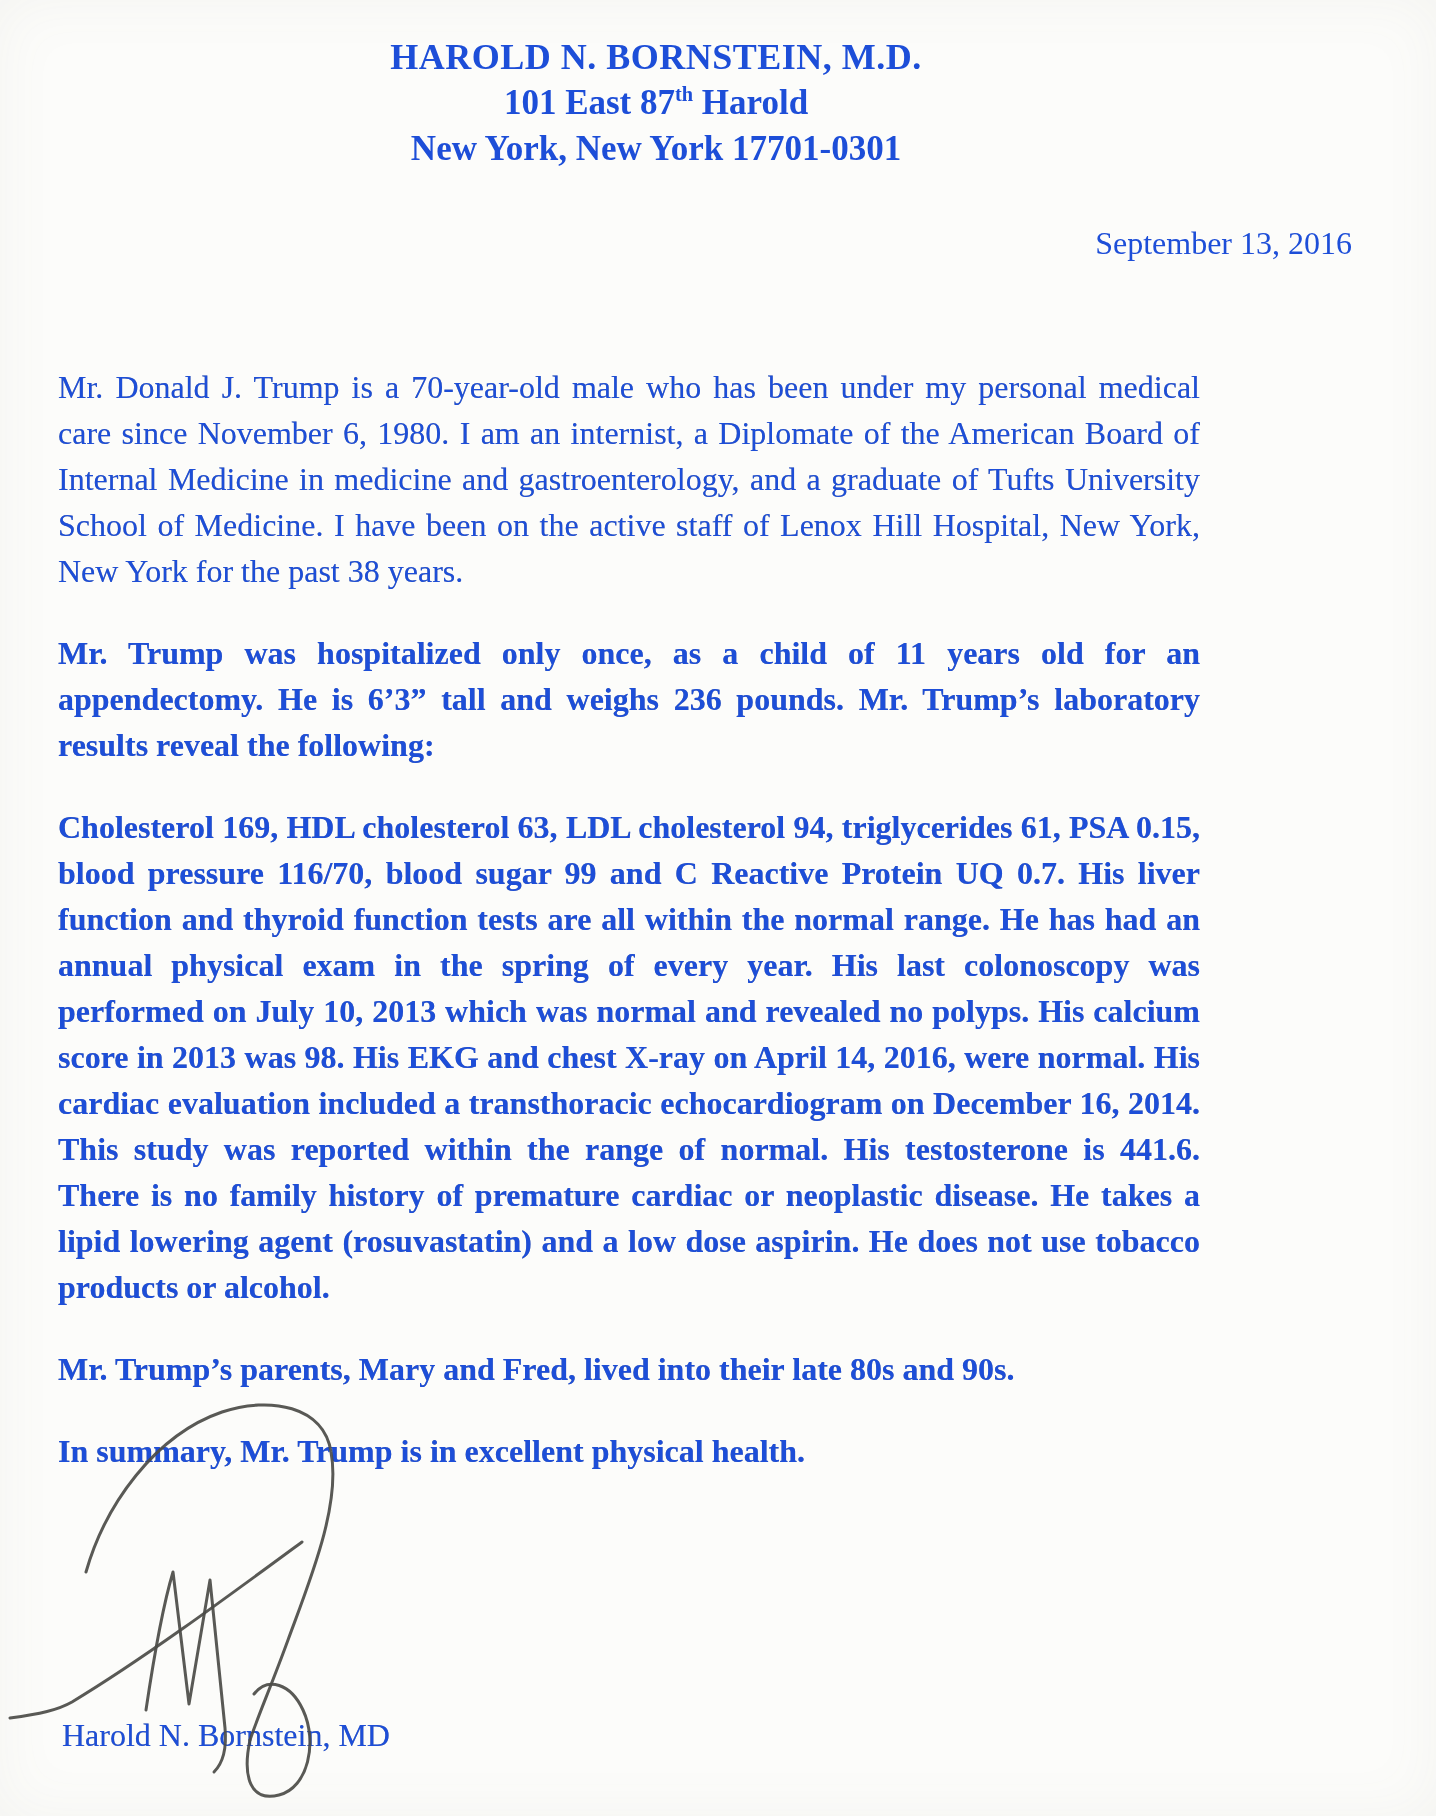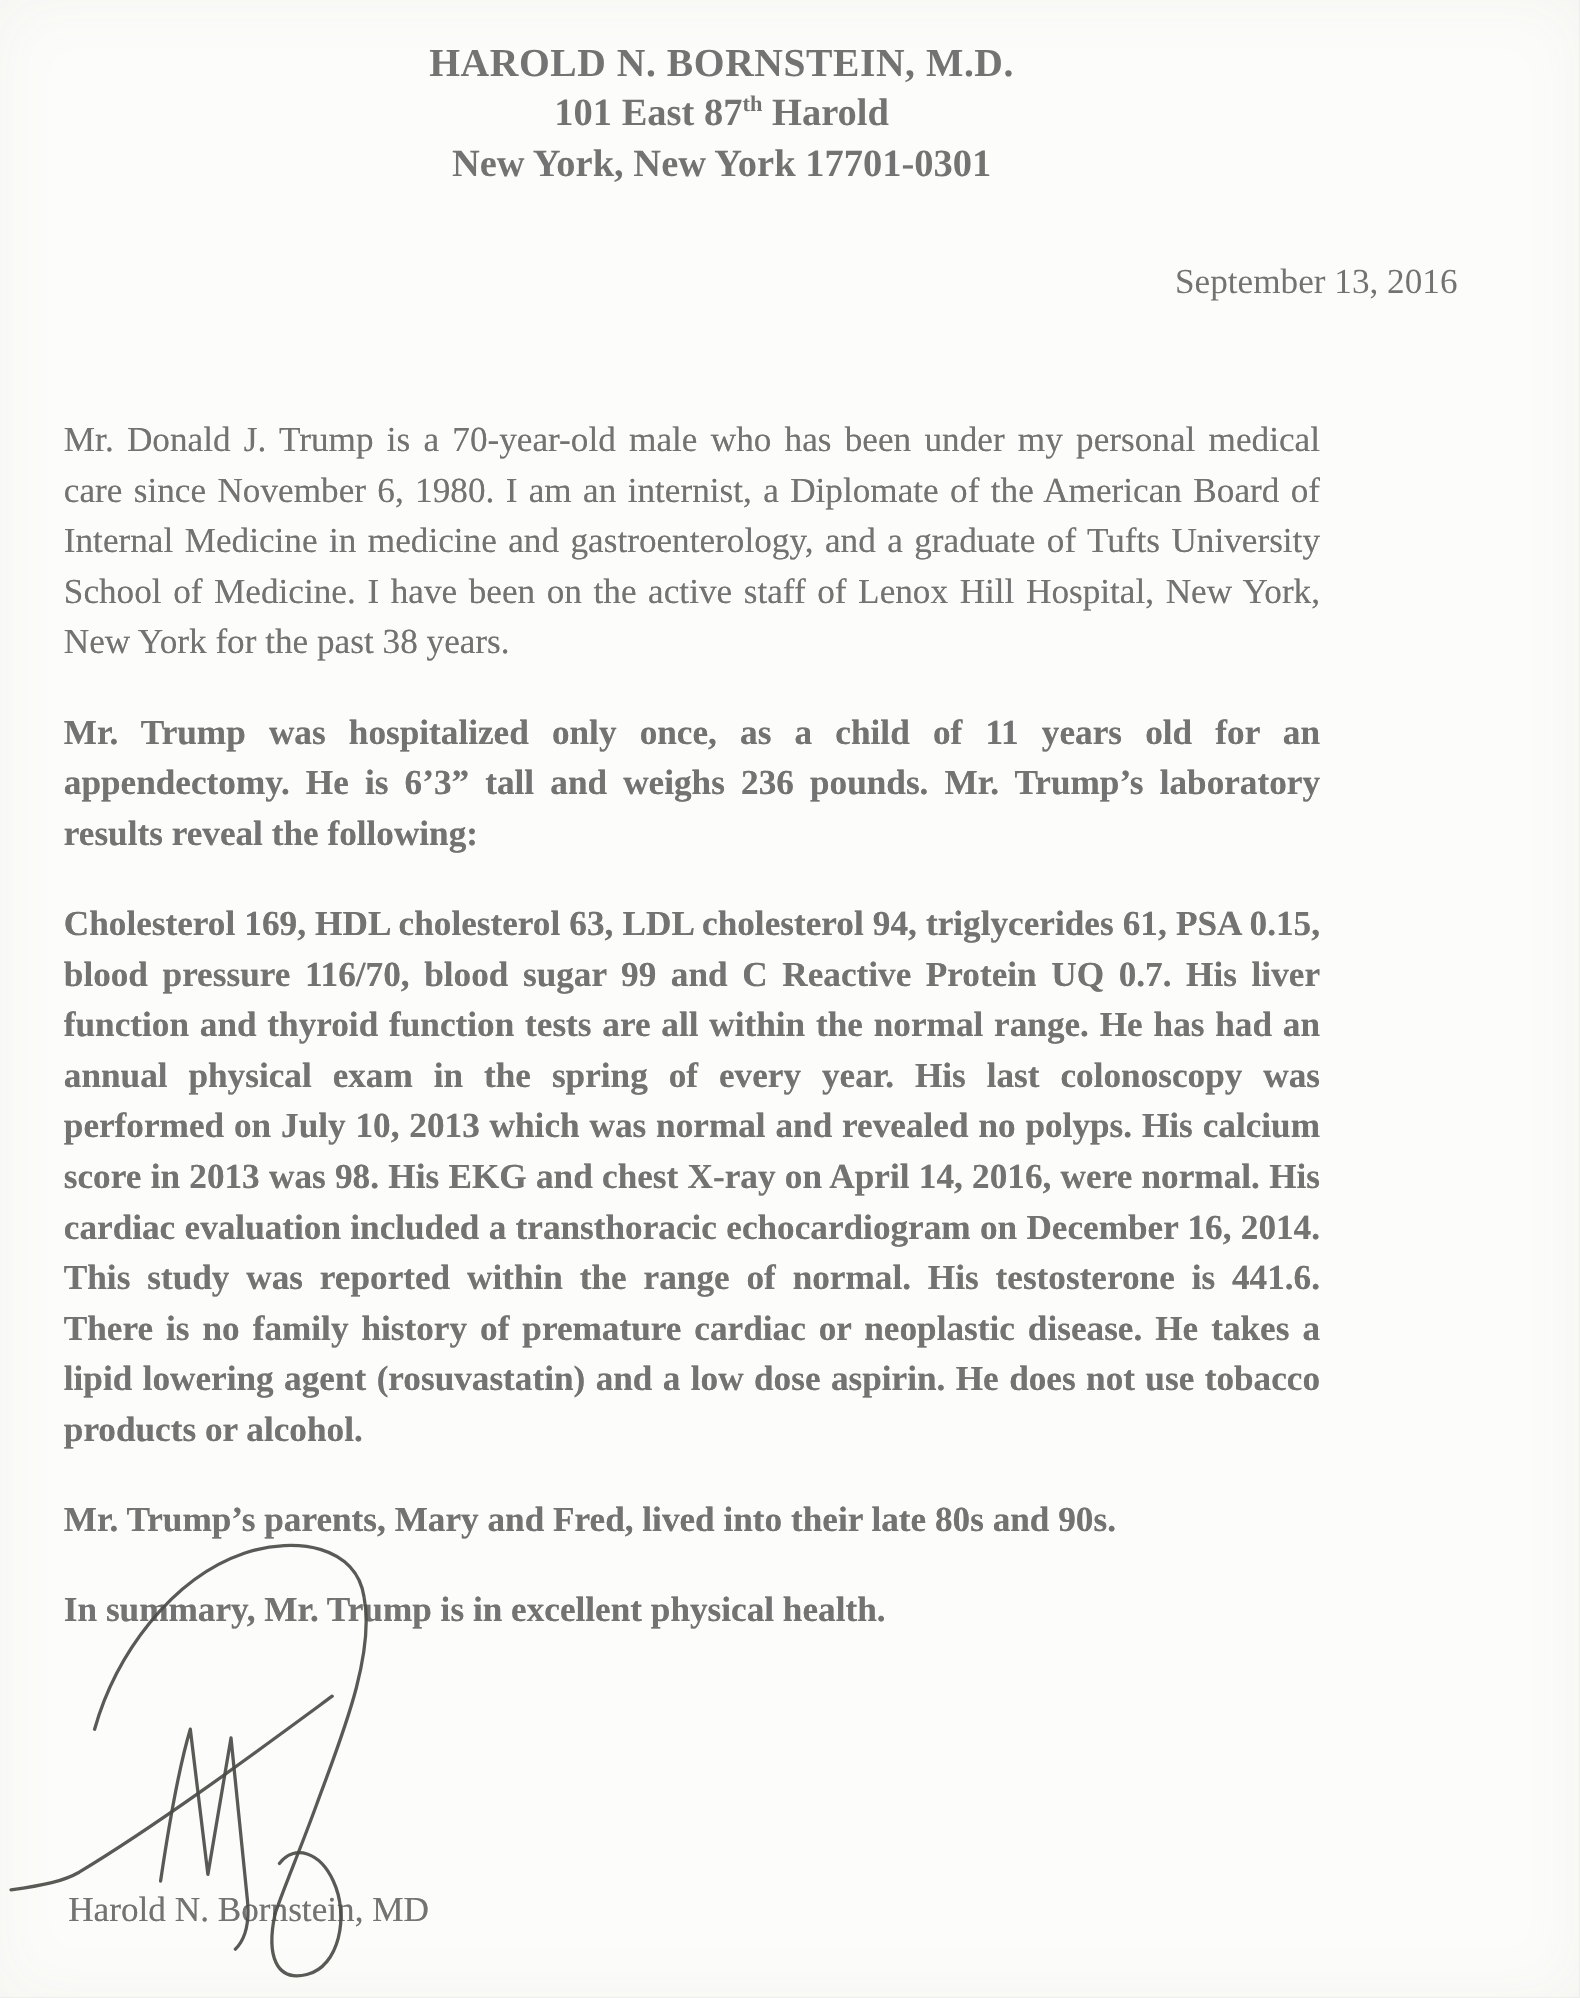--- a/index.html
+++ b/index.html
@@ -6,21 +6,21 @@
     margin: 0;
     padding: 0;
     background: #e8e8e6;
   }
   .page {
     position: relative;
     width: 1436px;
     height: 1816px;
     margin: 0 auto;
     background: #fcfcfa;
-    color: #737373;
+    color: #1d4ed8;
     font-family: "Liberation Serif", "DejaVu Serif", serif;
     overflow: hidden;
     box-shadow: inset 0 0 60px rgba(120,115,100,0.06);
   }
   .letterhead {
     padding-top: 34px;
     padding-right: 124px;
     text-align: center;
     font-weight: bold;
   }
@@ -31,23 +31,23 @@
   }
   .lh-addr {
     font-size: 35px;
     line-height: 46px;
   }
   .lh-addr sup {
     font-size: 0.58em;
     line-height: 0;
   }
   .date-row {
-    margin-top: 60px;
+    margin-top: 48px;
     text-align: right;
-    padding-right: 111px;
+    padding-right: 84px;
     font-size: 32px;
     line-height: 46px;
   }
   .body-text {
     margin: 98px 236px 0 58px;
     font-size: 32px;
     line-height: 46px;
     text-align: justify;
     text-shadow: 0 0 0.5px rgba(30,30,30,0.4);
   }

